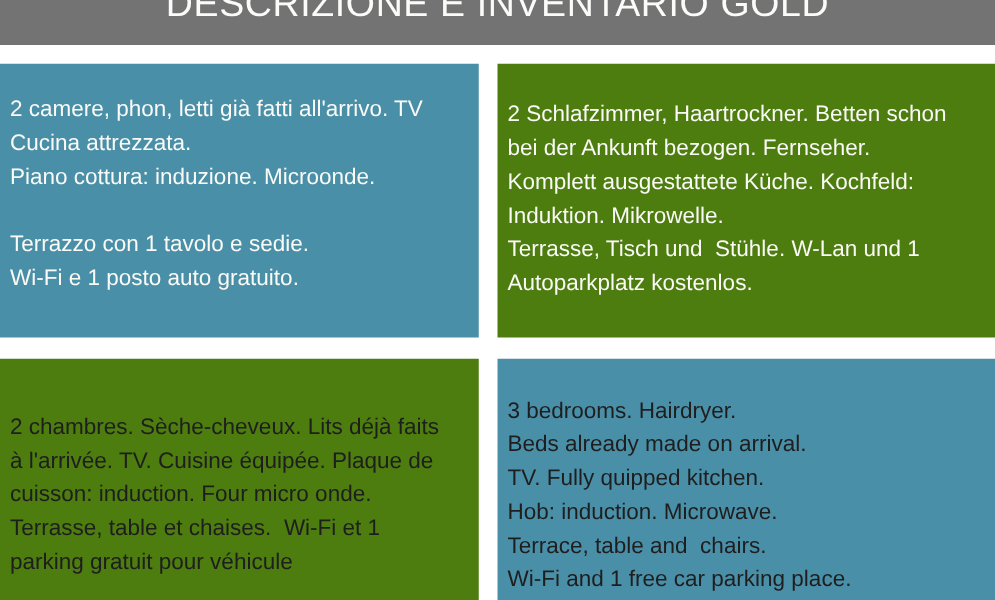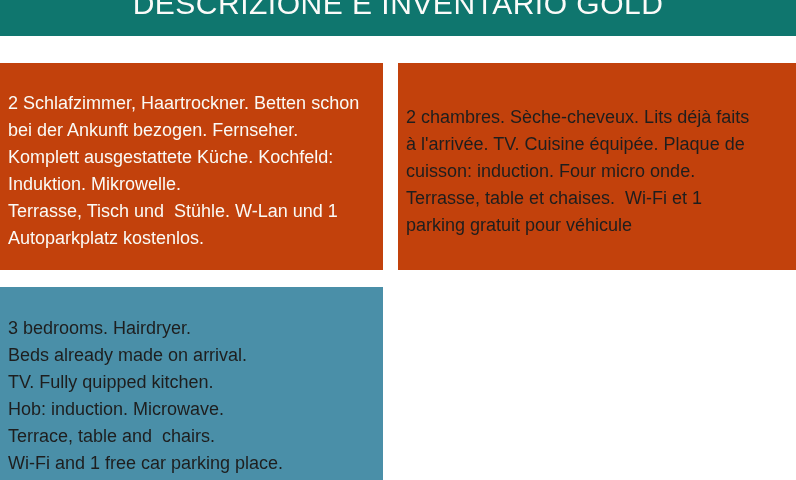--- a/index.html
+++ b/index.html
@@ -11,21 +11,21 @@
   }
   .page {
     position: relative;
     width: 796px; height: 480px;
     overflow: hidden;
     background: #FFFFFF;
   }
   .header-bar {
     position: relative;
     width: 796px; height: 36px;
-    background: #0f766e;
+    background: #737373;
     overflow: hidden;
   }
   .page-title {
     position: absolute;
     top: -11px; left: 0; right: 0;
     text-align: center;
     color: #FBFBF9;
     font-size: 30px;
     line-height: 30px;
     letter-spacing: 0.5px;
@@ -43,39 +43,47 @@
     overflow: hidden;
     padding-left: 8px;
     padding-right: 10px;
   }
   .box-text {
     font-size: 18px;
     line-height: 27px;
     white-space: pre-wrap;
   }
   .bg-teal { background: #4A8FA8; }
-  .bg-tan  { background: #c2410c; margin-top: 12px; }
+  .bg-tan  { background: #4d7c0f; }
   .txt-light { color: #FAFAF6; }
   .txt-dark  { color: #1E1E1E; }
   .box-italian { padding-top: 23px; }
   .box-german  { padding-top: 27px; }
   .box-french  { padding-top: 41px; }
   .box-english { padding-top: 28px; }
 </style>
 </head>
 <body>
 
 <div class="page">
 
   <div class="header-bar">
     <div class="page-title">DESCRIZIONE E INVENTARIO GOLD</div>
   </div>
 
   <div class="content-grid">
 
+    <div class="box box-italian bg-teal txt-light">
+      <div class="box-text">2 camere, phon, letti già fatti all'arrivo. TV
+Cucina attrezzata.
+Piano cottura: induzione. Microonde.
+
+Terrazzo con 1 tavolo e sedie.
+Wi-Fi e 1 posto auto gratuito.</div>
+    </div>
 
     <div class="box box-german bg-tan txt-light">
       <div class="box-text">2 Schlafzimmer, Haartrockner. Betten schon
 bei der Ankunft bezogen. Fernseher.
 Komplett ausgestattete Küche. Kochfeld:
 Induktion. Mikrowelle.
 Terrasse, Tisch und  Stühle. W-Lan und 1
 Autoparkplatz kostenlos.</div>
     </div>
 

